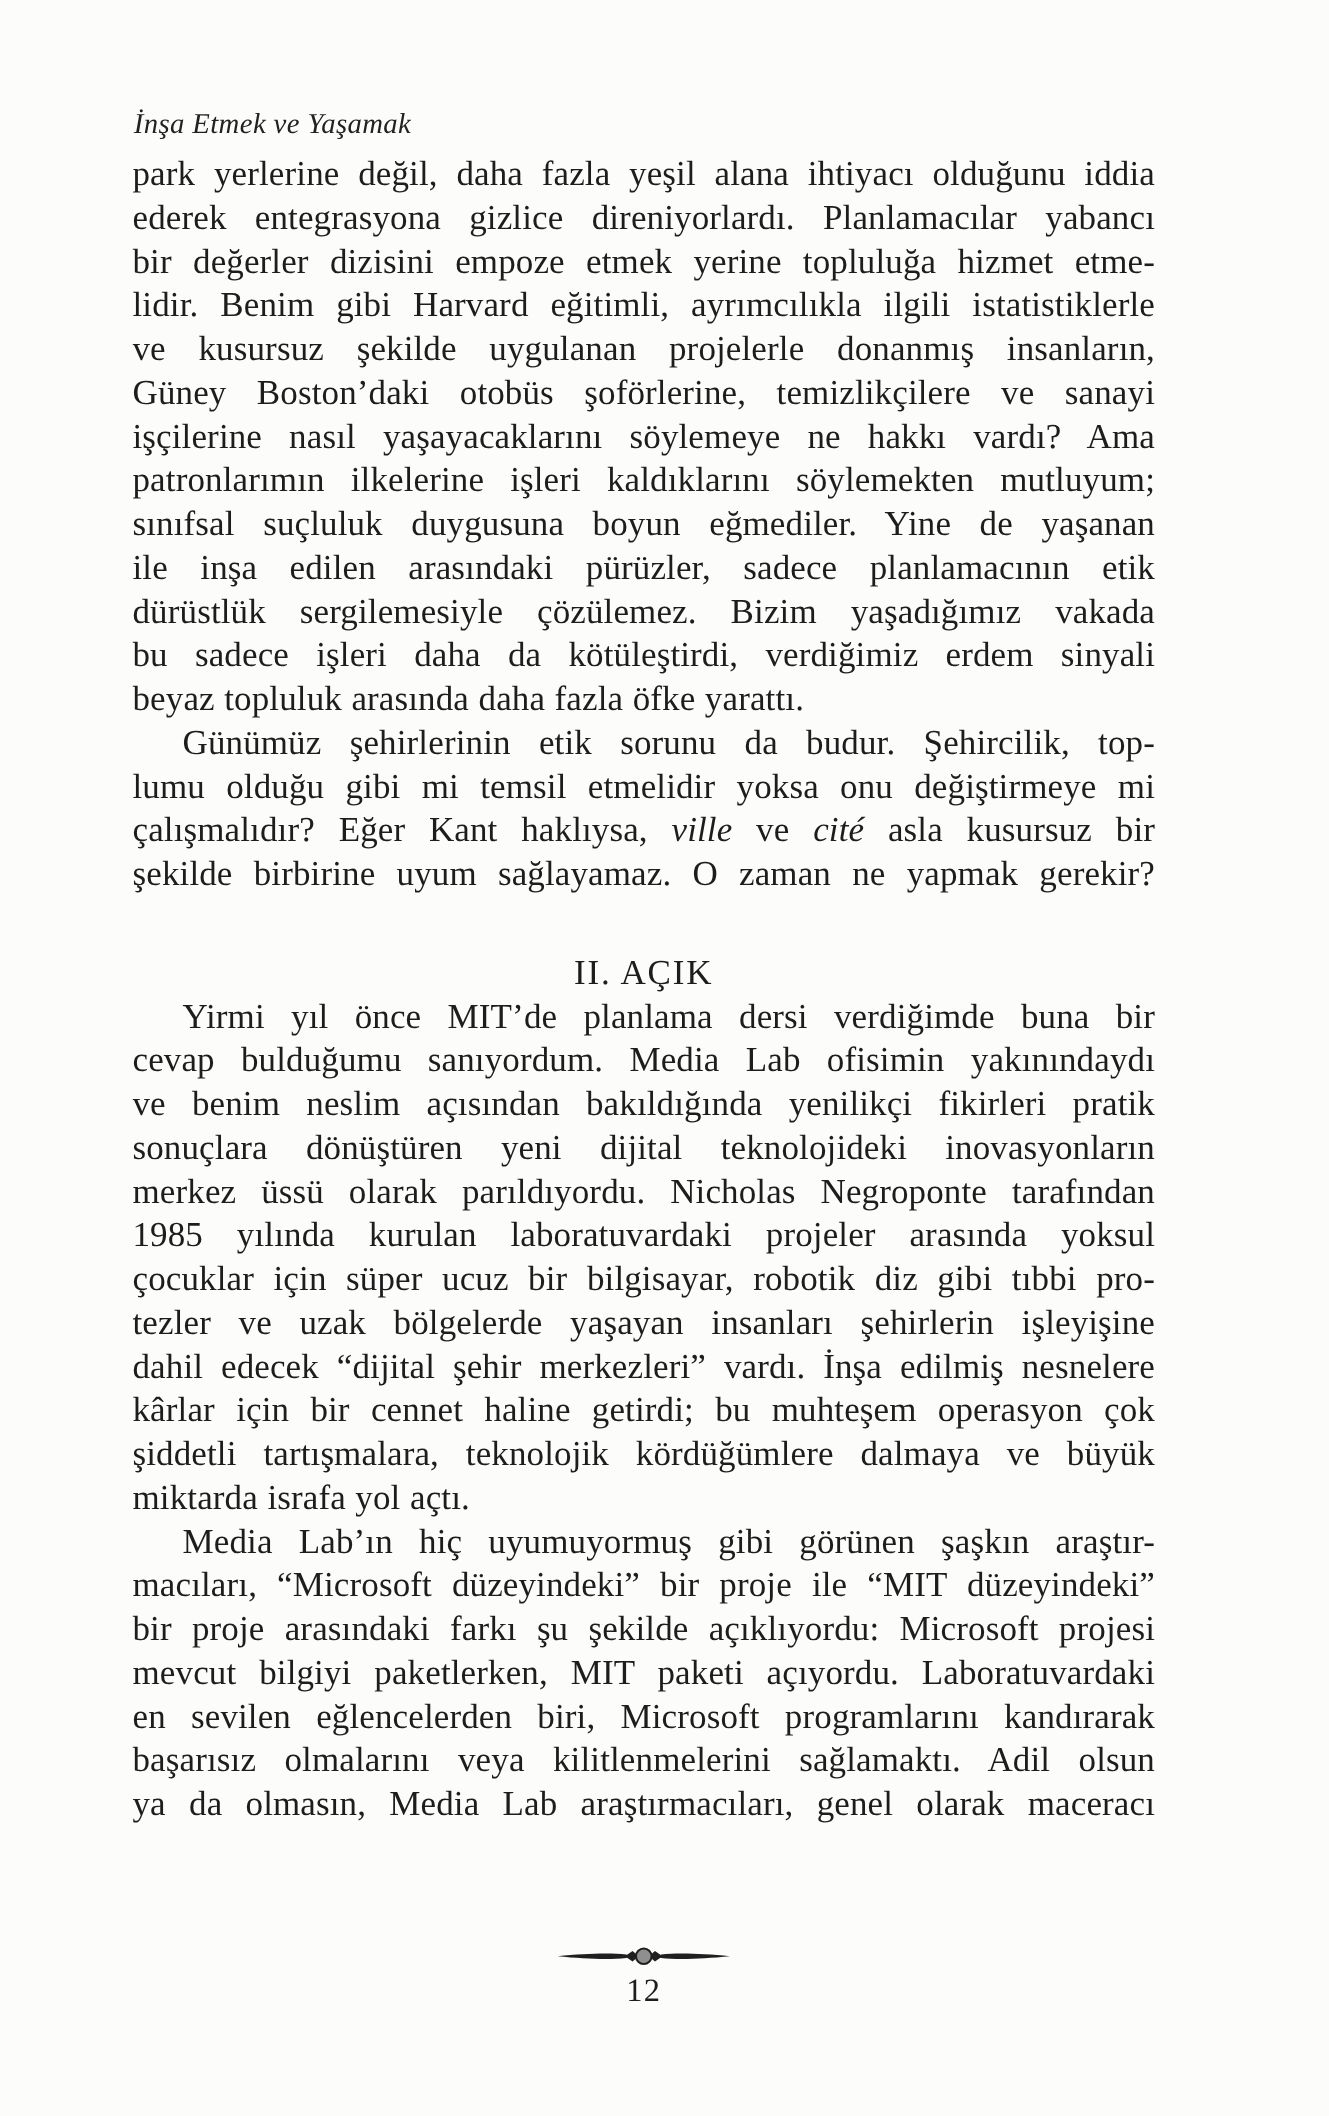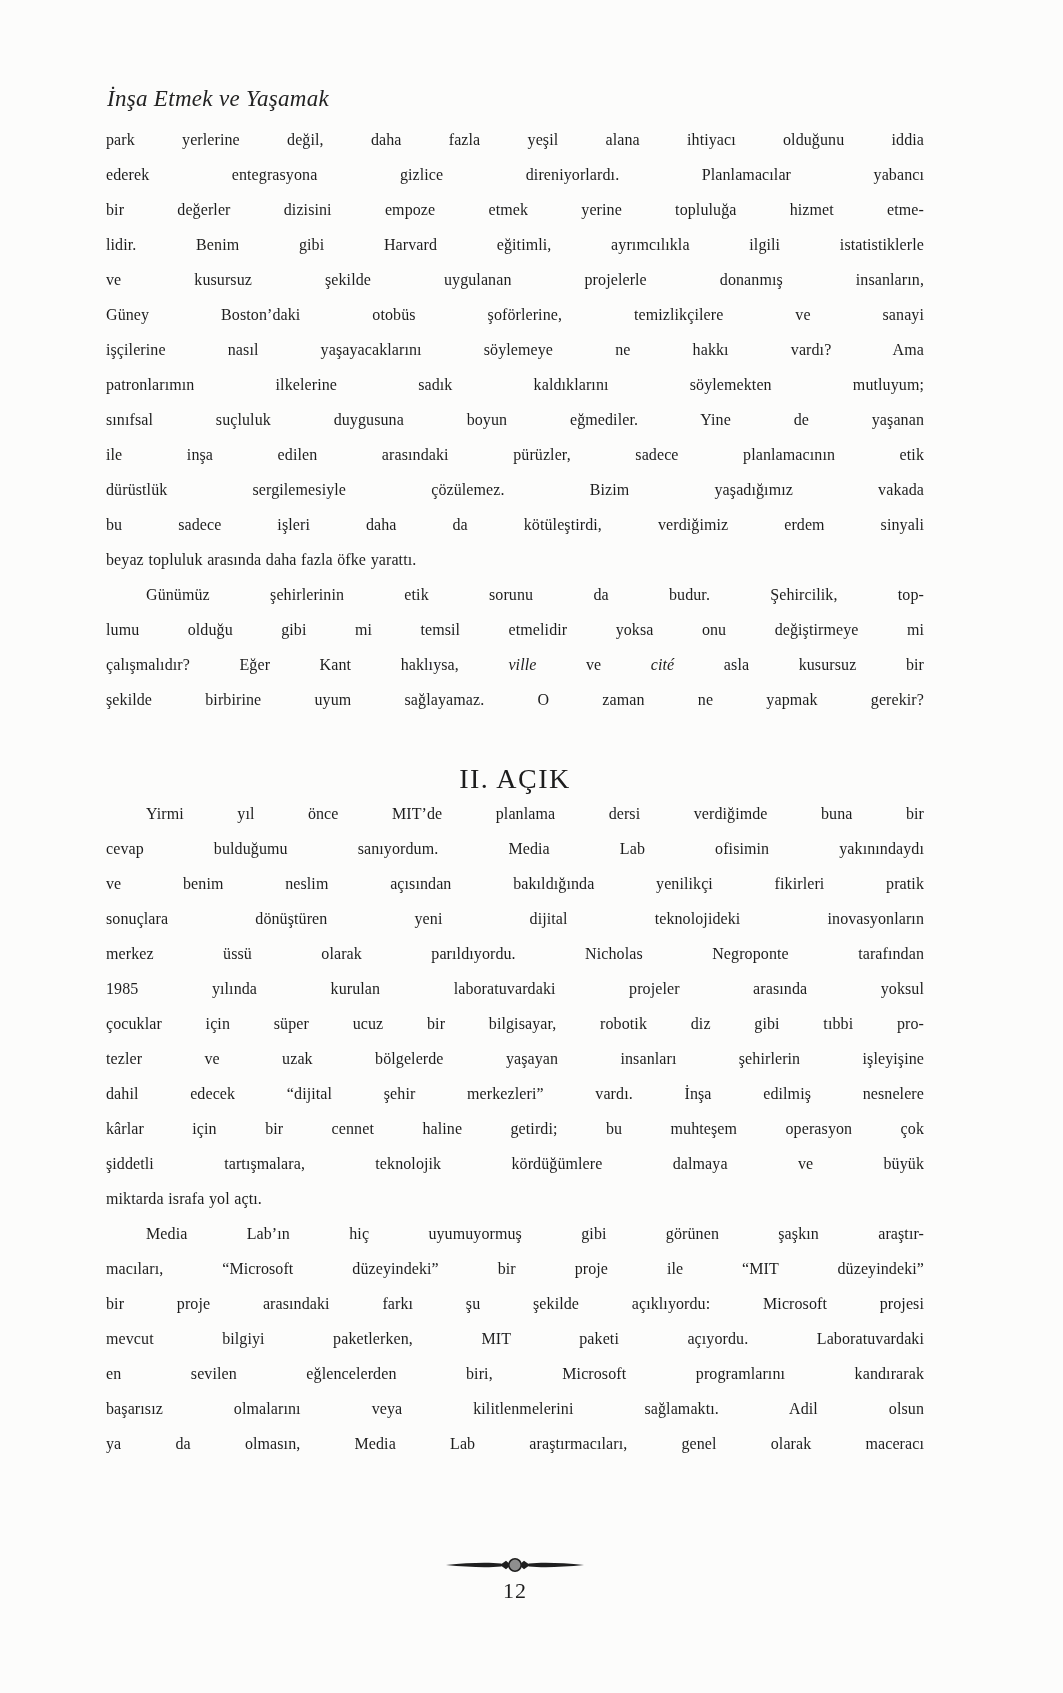--- a/index.html
+++ b/index.html
@@ -28,21 +28,21 @@
     font-family: Liberation Serif, serif;
   }
   .body-col {
     position: absolute;
     left: 106px;
     top: 122px;
     width: 818px;
   }
   .para { margin: 0; padding: 0; }
   .line {
-    font-size: 16px;
+    font-size: 28px;
     line-height: 35px;
     height: 35px;
     overflow: hidden;
     text-align: justify;
     text-align-last: justify;
     word-spacing: 0.5px;
     letter-spacing: 0.1px;
   }
   .line.indent { text-indent: 40px; }
   .line.end { text-align-last: left; }
@@ -62,21 +62,21 @@
     width: 818px;
     top: 1556px;
     text-align: center;
   }
   .ornament-wrap {
     height: 18px;
     line-height: 0;
   }
   .page-number {
     margin-top: 4px;
-    font-size: 22px;
+    font-size: 26px;
     letter-spacing: 1px;
     color: #1d1d1d;
   }
 </style>
 </head>
 <body>
 
 <div class="page">
 
   <div class="running-header">İnşa Etmek ve Yaşamak</div>
@@ -84,21 +84,21 @@
   <div class="body-col">
 
     <div class="para">
       <div class="line">park yerlerine değil, daha fazla yeşil alana ihtiyacı olduğunu iddia</div>
       <div class="line">ederek entegrasyona gizlice direniyorlardı. Planlamacılar yabancı</div>
       <div class="line">bir değerler dizisini empoze etmek yerine topluluğa hizmet etme-</div>
       <div class="line">lidir. Benim gibi Harvard eğitimli, ayrımcılıkla ilgili istatistiklerle</div>
       <div class="line">ve kusursuz şekilde uygulanan projelerle donanmış insanların,</div>
       <div class="line">Güney Boston’daki otobüs şoförlerine, temizlikçilere ve sanayi</div>
       <div class="line">işçilerine nasıl yaşayacaklarını söylemeye ne hakkı vardı? Ama</div>
-      <div class="line">patronlarımın ilkelerine sadık kaldıklarını söylemekten mutluyum;</div>
+      <div class="line">patronlarımın ilkelerine işleri kaldıklarını söylemekten mutluyum;</div>
       <div class="line">sınıfsal suçluluk duygusuna boyun eğmediler. Yine de yaşanan</div>
       <div class="line">ile inşa edilen arasındaki pürüzler, sadece planlamacının etik</div>
       <div class="line">dürüstlük sergilemesiyle çözülemez. Bizim yaşadığımız vakada</div>
       <div class="line">bu sadece işleri daha da kötüleştirdi, verdiğimiz erdem sinyali</div>
       <div class="line end">beyaz topluluk arasında daha fazla öfke yarattı.</div>
     </div>
 
     <div class="para">
       <div class="line indent">Günümüz şehirlerinin etik sorunu da budur. Şehircilik, top-</div>
       <div class="line">lumu olduğu gibi mi temsil etmelidir yoksa onu değiştirmeye mi</div>

